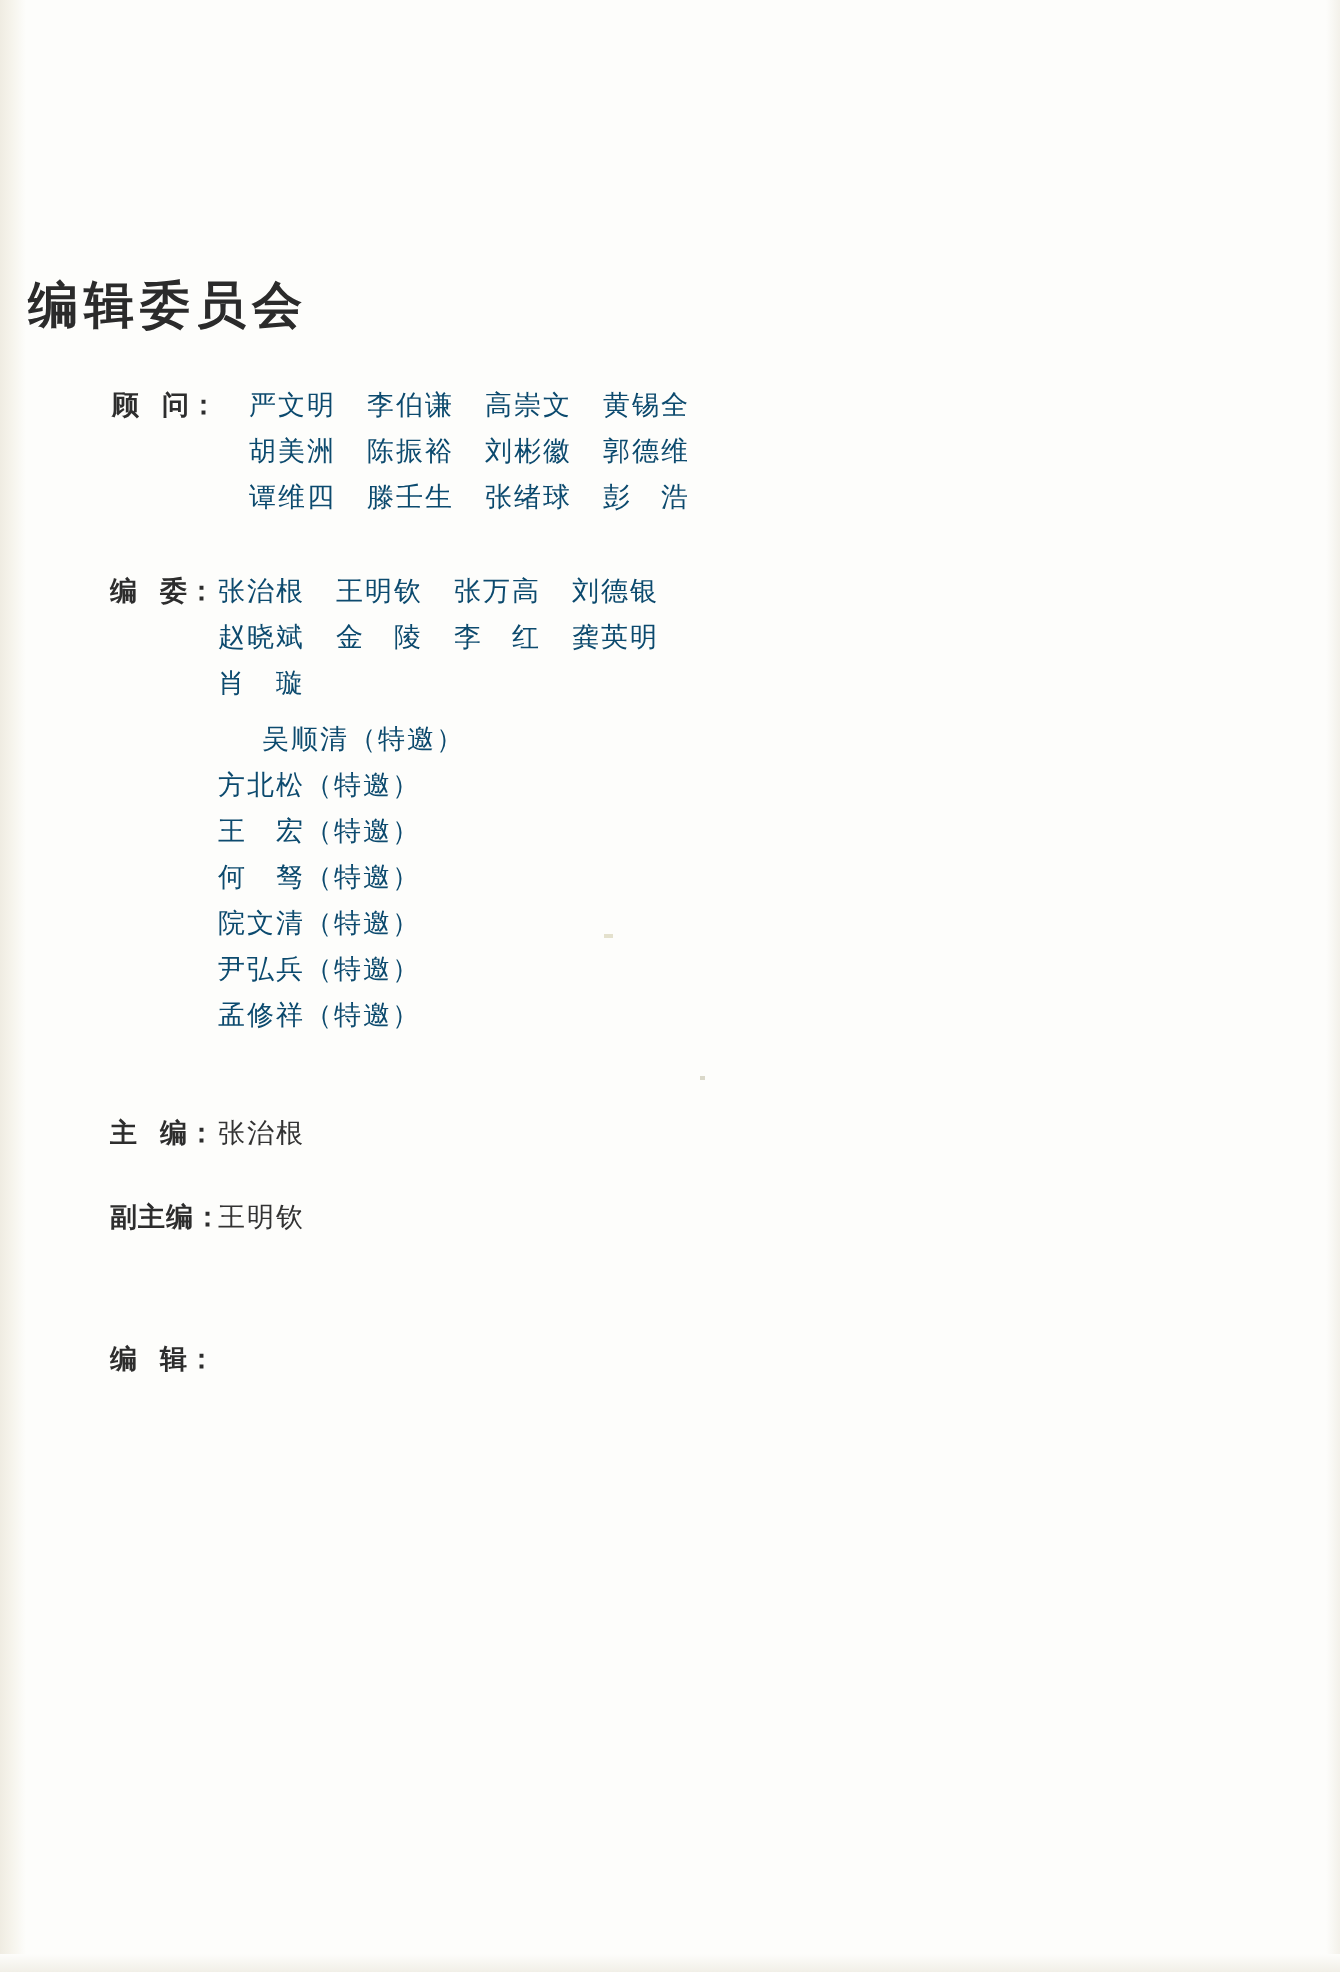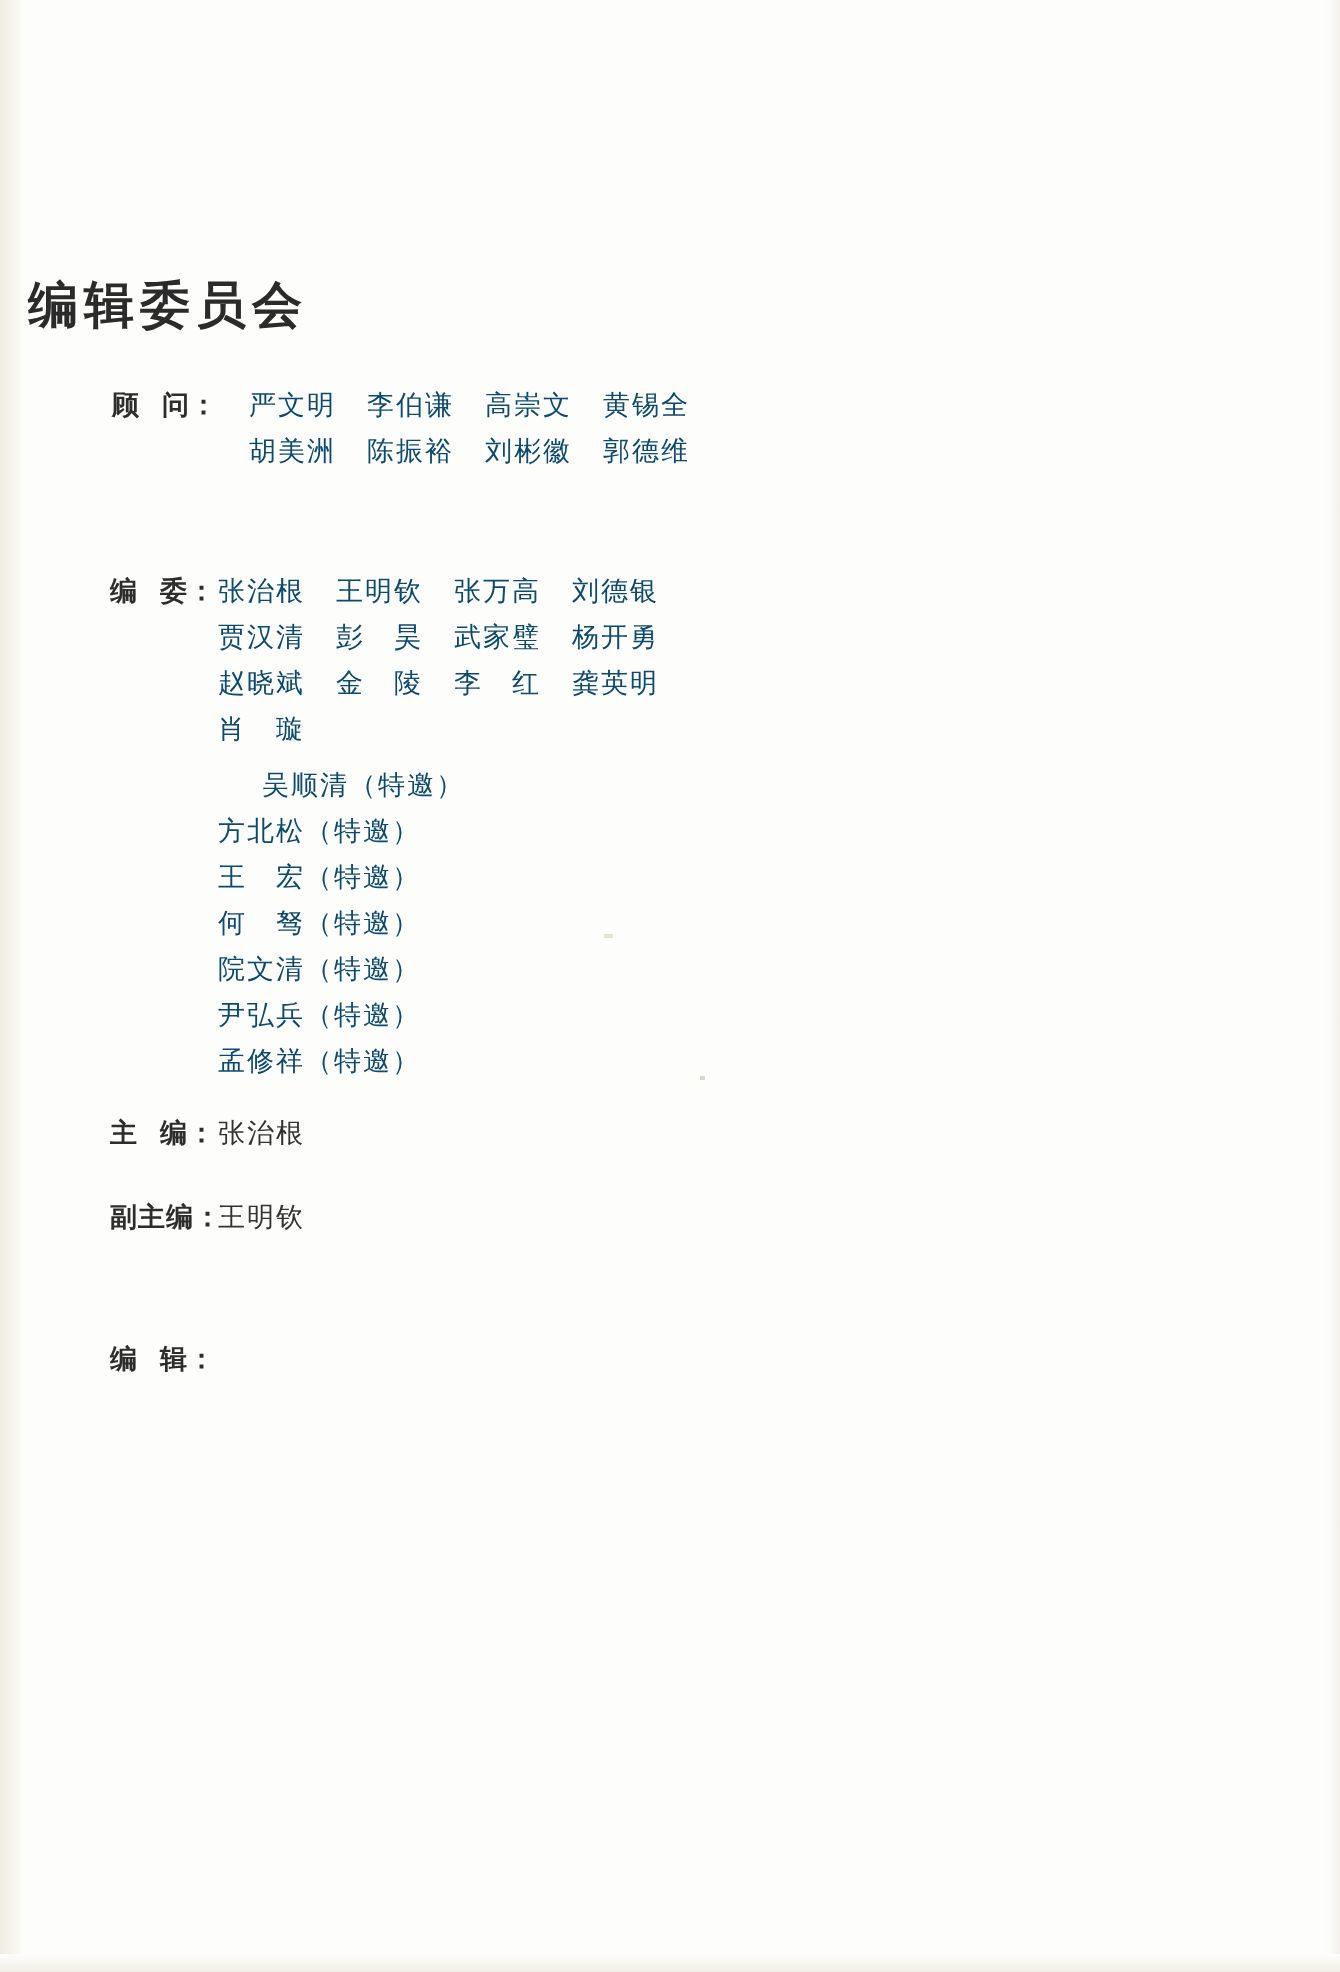--- a/index.html
+++ b/index.html
@@ -154,43 +154,43 @@
           <div class="ncell">李伯谦</div>
           <div class="ncell">高崇文</div>
           <div class="ncell">黄锡全</div>
         </div>
         <div class="nline">
           <div class="ncell">胡美洲</div>
           <div class="ncell">陈振裕</div>
           <div class="ncell">刘彬徽</div>
           <div class="ncell">郭德维</div>
         </div>
+        <div class="nline">
+          <div class="ncell">谭维四</div>
+          <div class="ncell">滕壬生</div>
+          <div class="ncell">张绪球</div>
+          <div class="ncell">彭　浩</div>
+        </div>
       </div>
     </div>
   </div>
 
   <div class="block" style="top:570px;">
     <div class="row">
       <div class="label">
         <span>编</span><span class="sp"></span><span>委：</span>
       </div>
       <div class="names">
         <div class="nline">
           <div class="ncell">张治根</div>
           <div class="ncell">王明钦</div>
           <div class="ncell">张万高</div>
           <div class="ncell">刘德银</div>
         </div>
         <div class="nline">
-          <div class="ncell">贾汉清</div>
-          <div class="ncell">彭　昊</div>
-          <div class="ncell">武家璧</div>
-          <div class="ncell">杨开勇</div>
-        </div>
-        <div class="nline">
           <div class="ncell">赵晓斌</div>
           <div class="ncell">金　陵</div>
           <div class="ncell">李　红</div>
           <div class="ncell">龚英明</div>
         </div>
         <div class="nline">
           <div class="ncell">肖　璇</div>
         </div>
 
         <div class="nline" style="margin-top:14px;margin-left:44px;">

